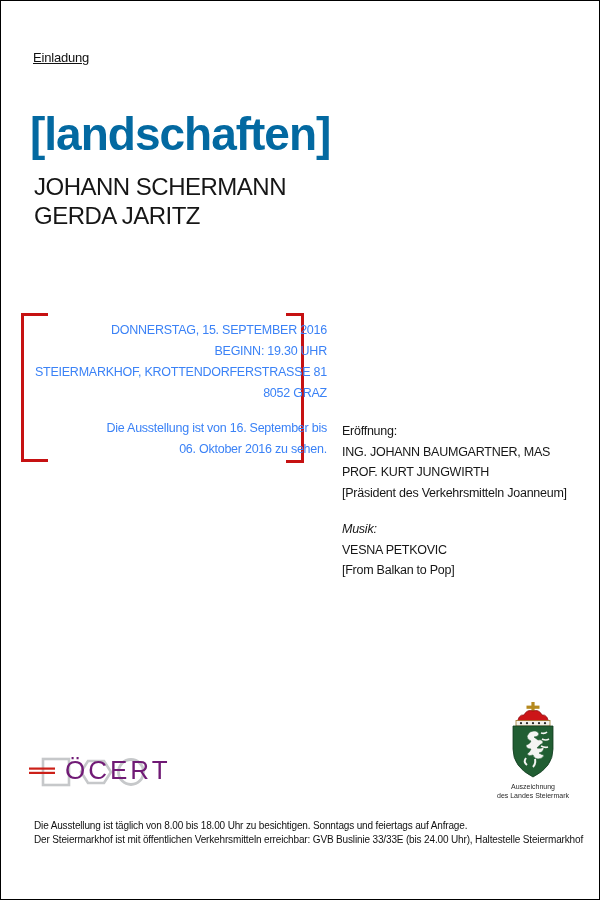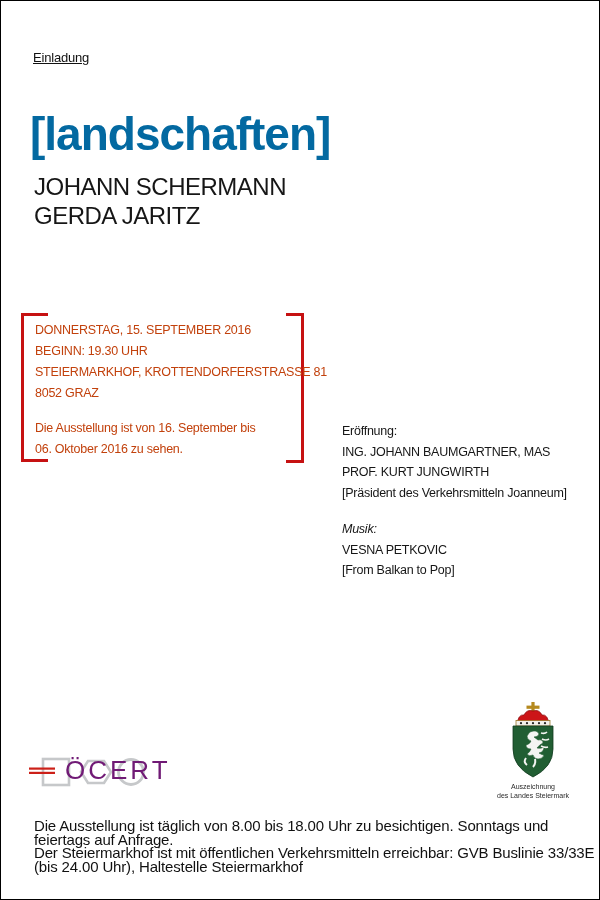--- a/index.html
+++ b/index.html
@@ -28,21 +28,21 @@
   .bracket-left{
     left:20px;top:312px;width:27px;height:149px;
     border-left:3px solid #c61112;border-top:3px solid #c61112;border-bottom:3px solid #c61112;
   }
   .bracket-right{
     left:285px;top:312px;width:18px;height:150px;
     border-right:3px solid #c61112;border-top:3px solid #c61112;border-bottom:3px solid #c61112;
   }
 
   .event-block{
-    left:34px;top:319px;font-size:12.5px;letter-spacing:-0.25px;line-height:21px;color:#c2410c;
+    left:34px;top:319px;font-size:12.5px;letter-spacing:-0.25px;line-height:21px;color:#3b82f6;text-align:right;
   }
   .event-spacer{height:14px;}
 
   .program-block{
     left:341px;top:420px;font-size:12.5px;letter-spacing:-0.25px;line-height:20.5px;color:#161616;
   }
   .gap18{}
   .gap16{margin-top:16px;font-style:italic;}
 
   .ocert{left:28px;top:751px;width:128px;height:42px;}
@@ -52,21 +52,21 @@
     color:#701a75;font-weight:400;white-space:nowrap;
   }
 
   .arms{left:509px;top:701px;width:46px;height:78px;}
   .arms-caption{
     left:489px;top:782px;width:86px;text-align:center;
     font-size:7px;line-height:8.5px;color:#2a2a2a;letter-spacing:0;
   }
 
   .footer{
-    left:33px;top:818px;font-size:15px;letter-spacing:-0.15px;line-height:13.5px;color:#111;
+    left:33px;top:818px;font-size:10px;letter-spacing:-0.15px;line-height:13.5px;color:#111;
   }
 </style>
 </head>
 <body>
 
 <div class="page">
 
   <div class="abs kicker">Einladung</div>
 
   <div class="abs title">[landschaften]</div>

